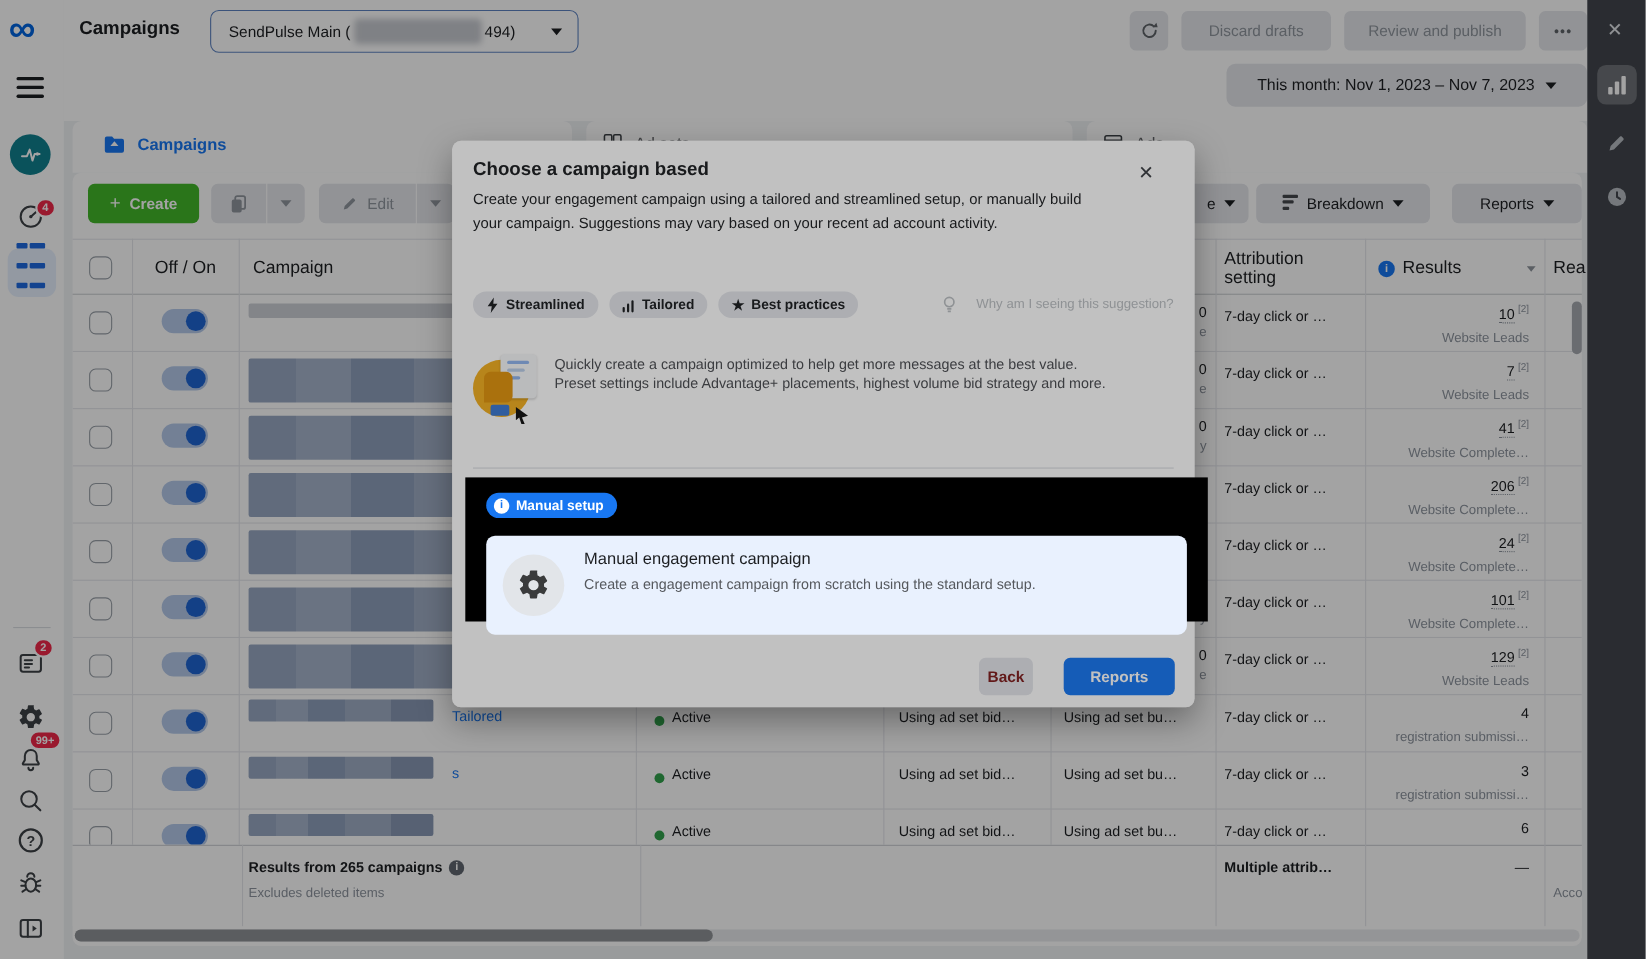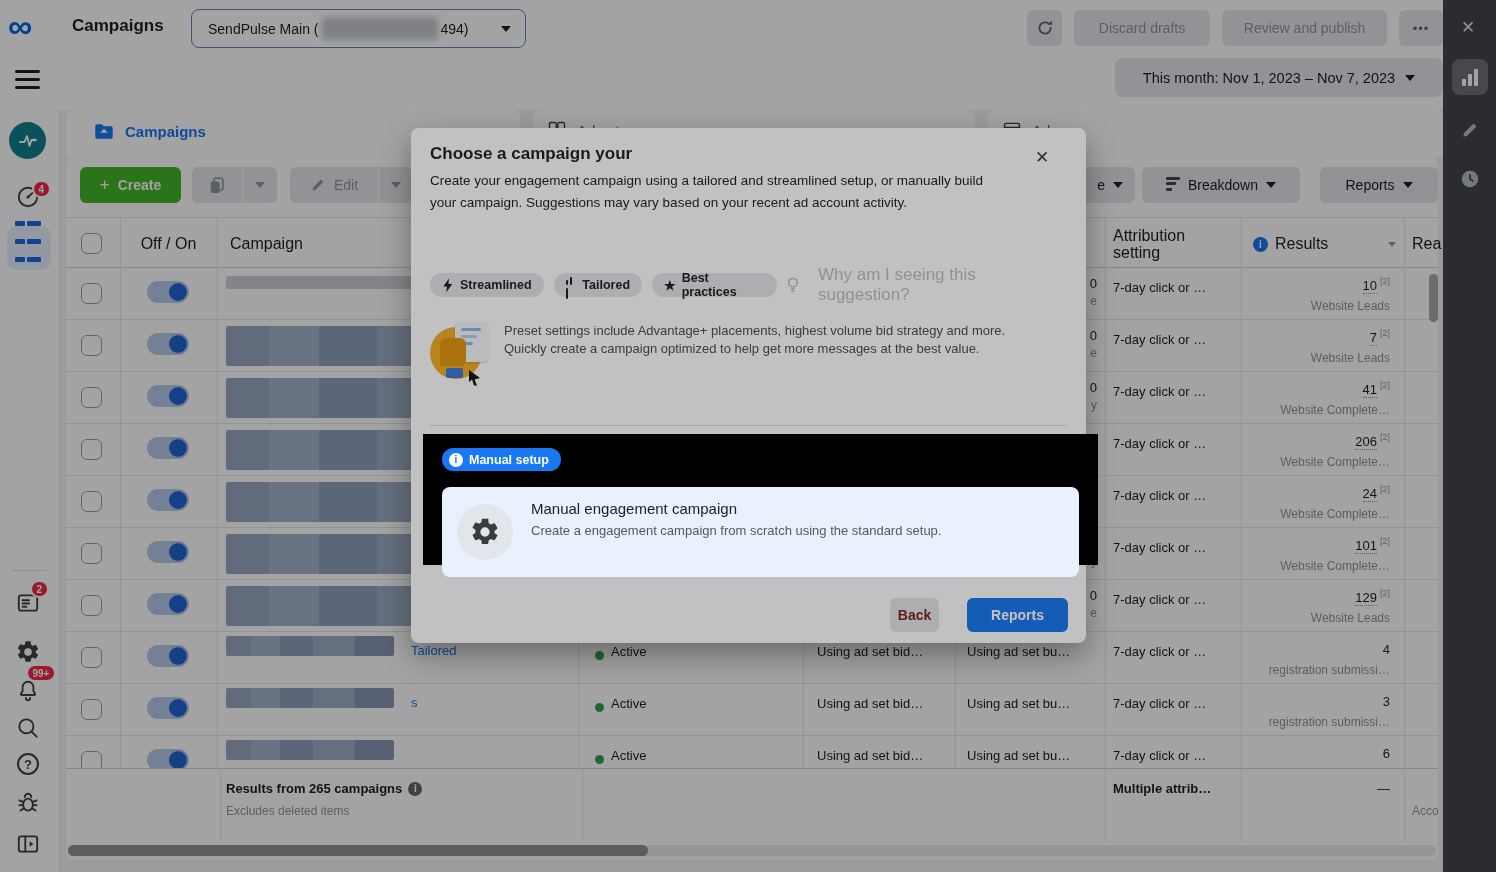--- a/index.html
+++ b/index.html
@@ -109,21 +109,21 @@
 #modal{position:absolute;left:411px;top:128px;width:675px;height:515px;background:#fff;border-radius:8px;z-index:50;box-shadow:0 12px 30px rgba(0,0,0,.35)}
 #modal>*{position:absolute}
 .m-title{left:19px;top:16px;font-size:17px;font-weight:bold;color:#1c1e21}
 .m-close{left:618px;top:16px;width:26px;height:26px;font-size:17px;color:#3c3f44;display:flex;align-items:center;justify-content:center;cursor:pointer}
 .m-close::after{content:"✕"}
 .m-desc{left:19px;top:42px;width:566px;font-size:13.5px;line-height:22px;color:#1c1e21}
 .m-chips{left:19px;top:137px;width:637px;display:flex;align-items:center;gap:10px}
 .chip{height:24px;padding:0 12px;border-radius:12px;background:#e4e6eb;display:flex;align-items:center;gap:6px;font-size:12.5px;font-weight:bold;color:#1c1e21}
 .chip .star::after{content:"★";font-size:13px;color:#1c1e21}
 .tbars i{display:inline-block;width:2.5px;background:#1c1e21;margin-right:1.5px;vertical-align:bottom;border-radius:1px}
-.why{margin-left:auto;display:flex;align-items:center;gap:19px;color:#bcc0c4;font-size:17px;cursor:pointer}
+.why{margin-left:auto;display:flex;align-items:flex-start;gap:19px;color:#bcc0c4;font-size:12px;cursor:pointer}
 .m-tail{left:19px;top:194px;width:637px;display:flex;gap:16px;cursor:pointer}
 .ill{position:relative;width:58px;height:64px;flex:none}
 .ill .cir{position:absolute;left:0;top:5px;width:52px;height:52px;border-radius:50%;background:#f2ae1f}
 .ill .doc{position:absolute;right:0;top:0;width:33px;height:40px;background:#f6f7f9;border-radius:4px;box-shadow:0 1px 2px rgba(0,0,0,.15);padding:6px 0 0 6px}
 .ill .doc i{display:block;height:3px;border-radius:2px;margin-bottom:4px;background:#8fb4ee}
 .ill .doc i:nth-child(2){width:16px;background:#b9cde9}
 .ill .doc i:nth-child(1){width:20px}
 .ill .doc i:nth-child(3){width:12px;background:#8fb4ee}
 .ill .bub{position:absolute;left:10px;top:16px;width:26px;height:28px;background:#e0930d;border-radius:6px 6px 6px 0}
 .ill .btn{position:absolute;left:16px;bottom:8px;width:17px;height:10px;background:#3a78d2;border-radius:2px}
@@ -517,21 +517,21 @@
       <svg width="22" height="22" viewBox="0 0 24 24">
           <circle cx="12" cy="12" r="9" fill="#b7bcc2"></circle>
           <path d="M12 7.5V12l3 2" fill="none" stroke="#42464d" stroke-width="2" stroke-linecap="round"></path>
         </svg>
     </span>
   </div>
 
   <div id="pagedim"></div>
 
   <div id="modal">
-    <div class="m-title">Choose a campaign your</div>
+    <div class="m-title">Choose a campaign based</div>
     <div class="m-close"></div>
     <div class="m-desc">Create your engagement campaign using a tailored and streamlined setup, or manually build your campaign. Suggestions may vary based on your recent ad account activity.</div>
     <div class="m-chips">
       <span class="chip">
         <svg width="12" height="15" viewBox="0 0 12 16">
             <polygon points="7,0.5 1,9 5,9 4,15.5 10.5,6.5 6.5,6.5" fill="#1c1e21"></polygon>
           </svg>
         <span>Streamlined</span>
       </span>
       <span class="chip">
@@ -559,22 +559,22 @@
             <i></i>
             <i></i>
           </span>
           <span class="bub"></span>
           <span class="btn"></span>
         <svg class="cur" width="14" height="16" viewBox="0 0 14 16">
             <polygon points="1,0 12,8 6.5,9.5 9,15.5 6,15.5 4,9.5 1,12" fill="#111"></polygon>
           </svg>
       </span>
       <span>
+        <div class="mt-line">Quickly create a campaign optimized to help get more messages at the best value.</div>
         <div class="mt-line">Preset settings include Advantage+ placements, highest volume bid strategy and more.</div>
-        <div class="mt-line">Quickly create a campaign optimized to help get more messages at the best value.</div>
       </span>
     </div>
     <div class="m-div"></div>
     <button class="m-back">Back</button>
     <button class="m-cont">Reports</button>
     <div id="mdim"></div>
     <div id="band">
       <span class="m-pill">
         <span class="wi"></span>
         <span>Manual setup</span>

